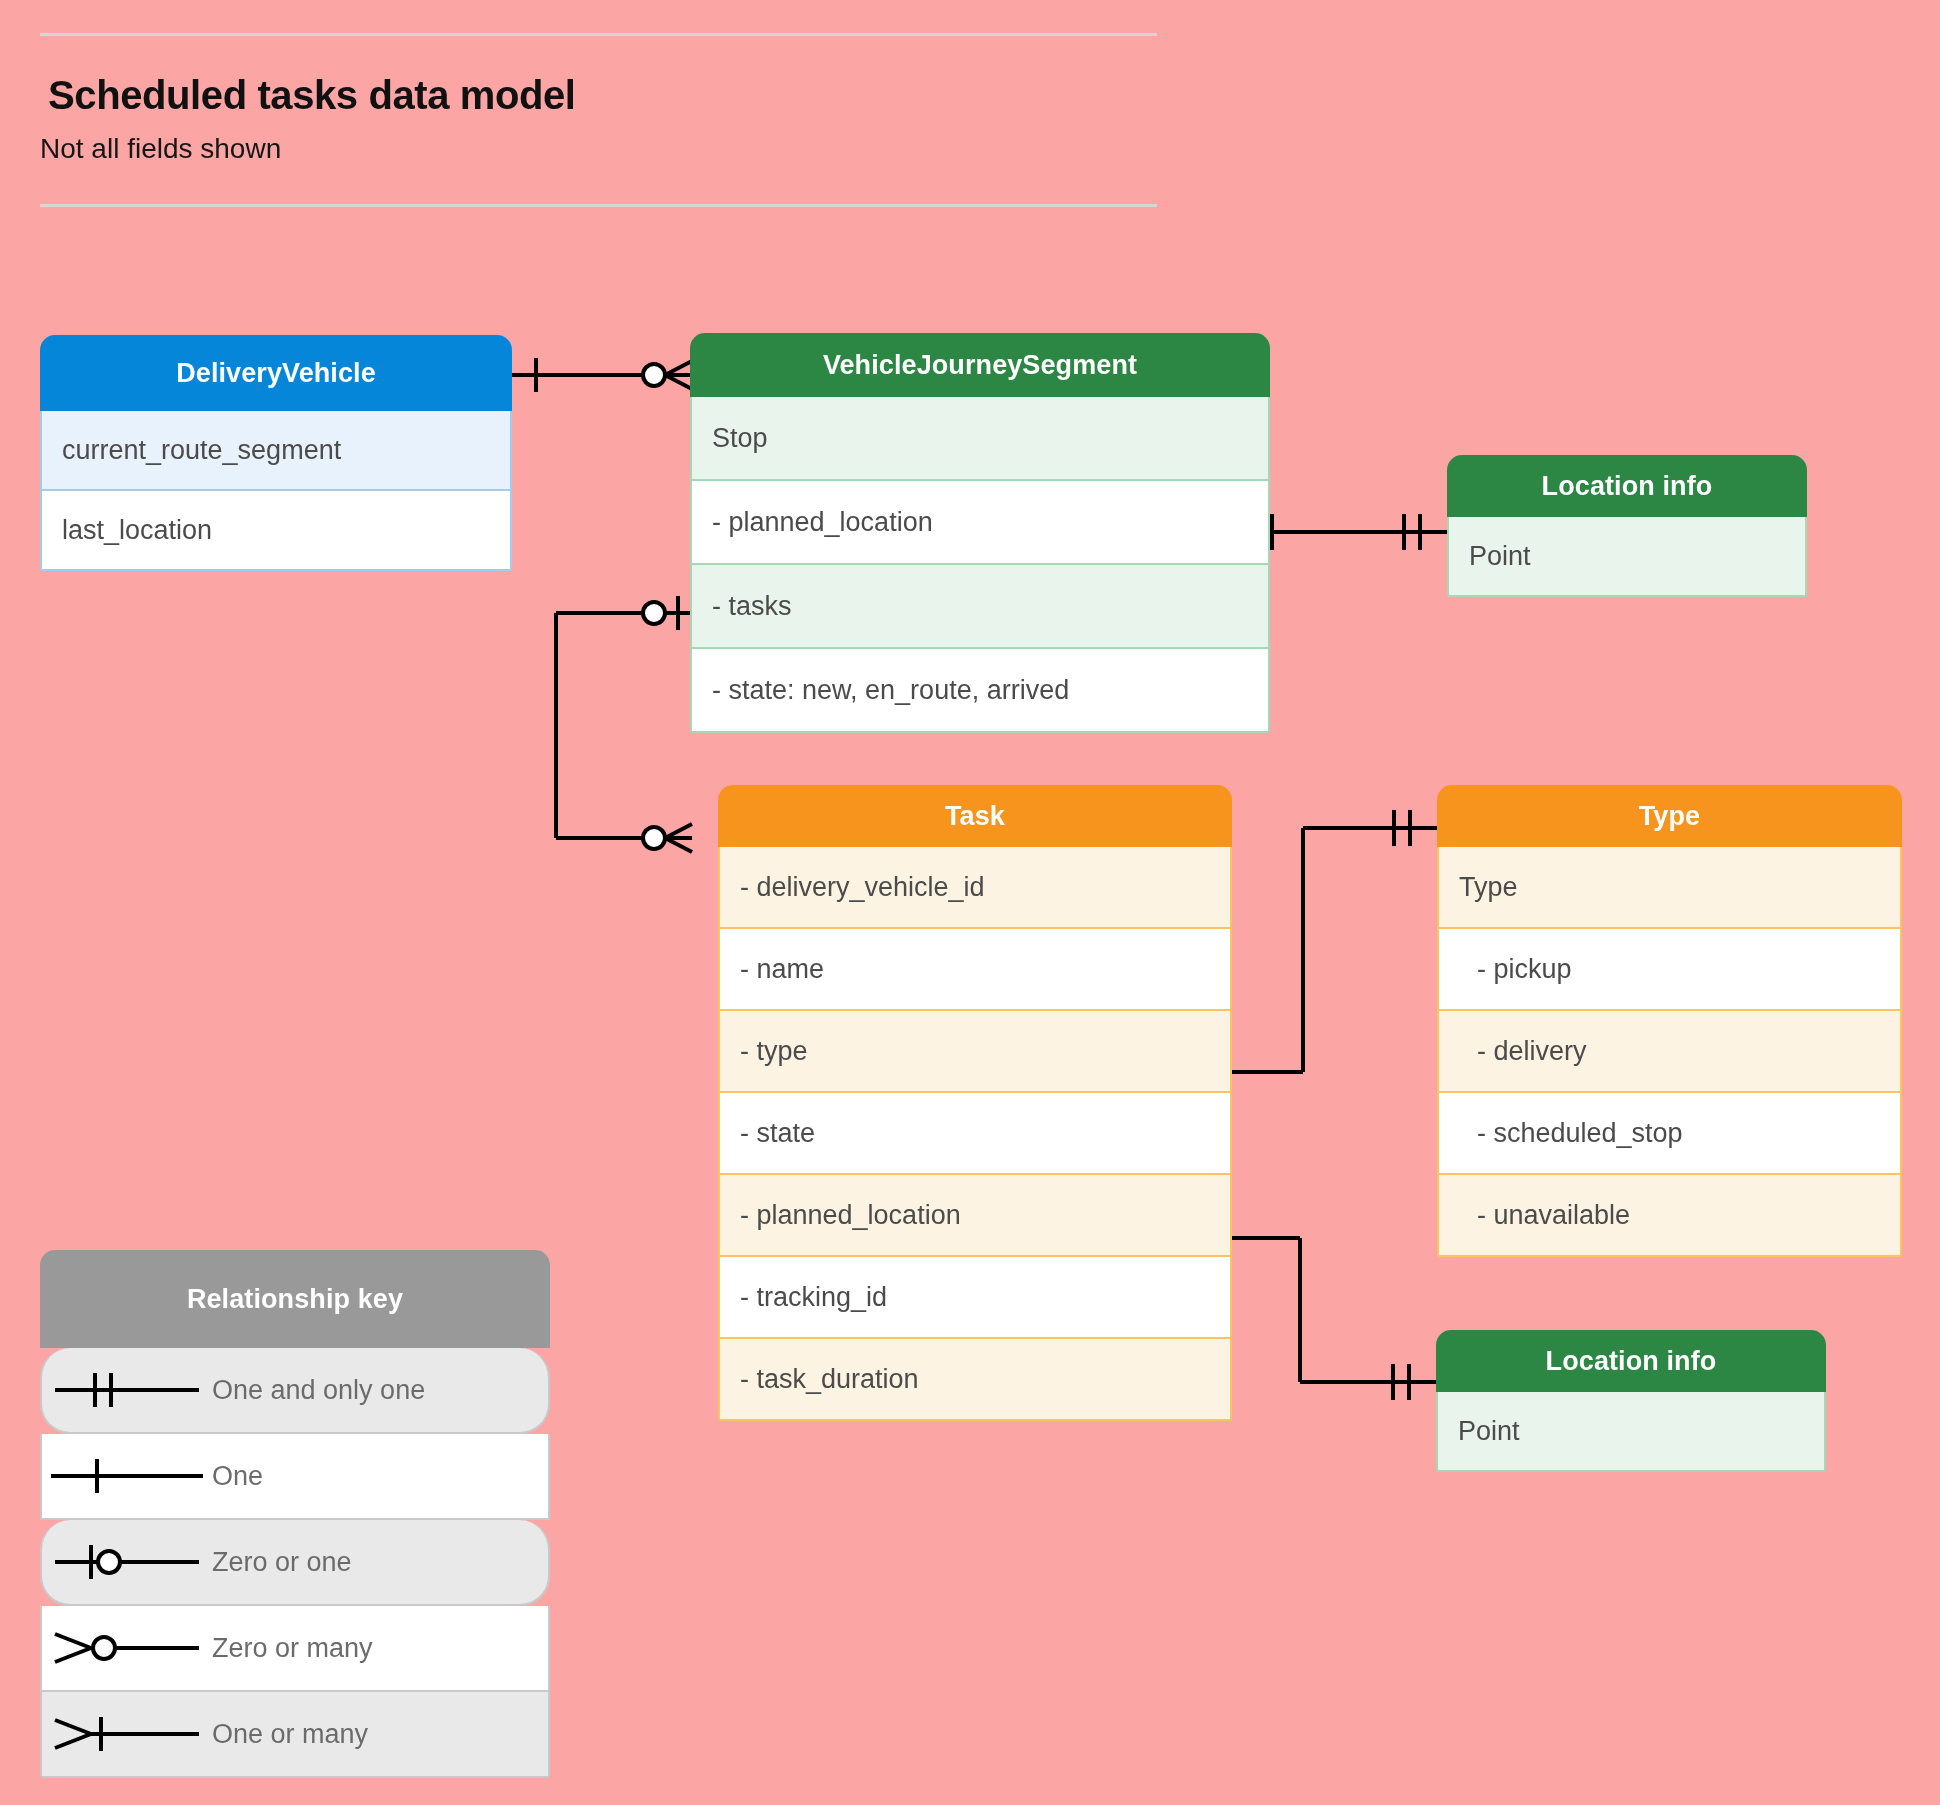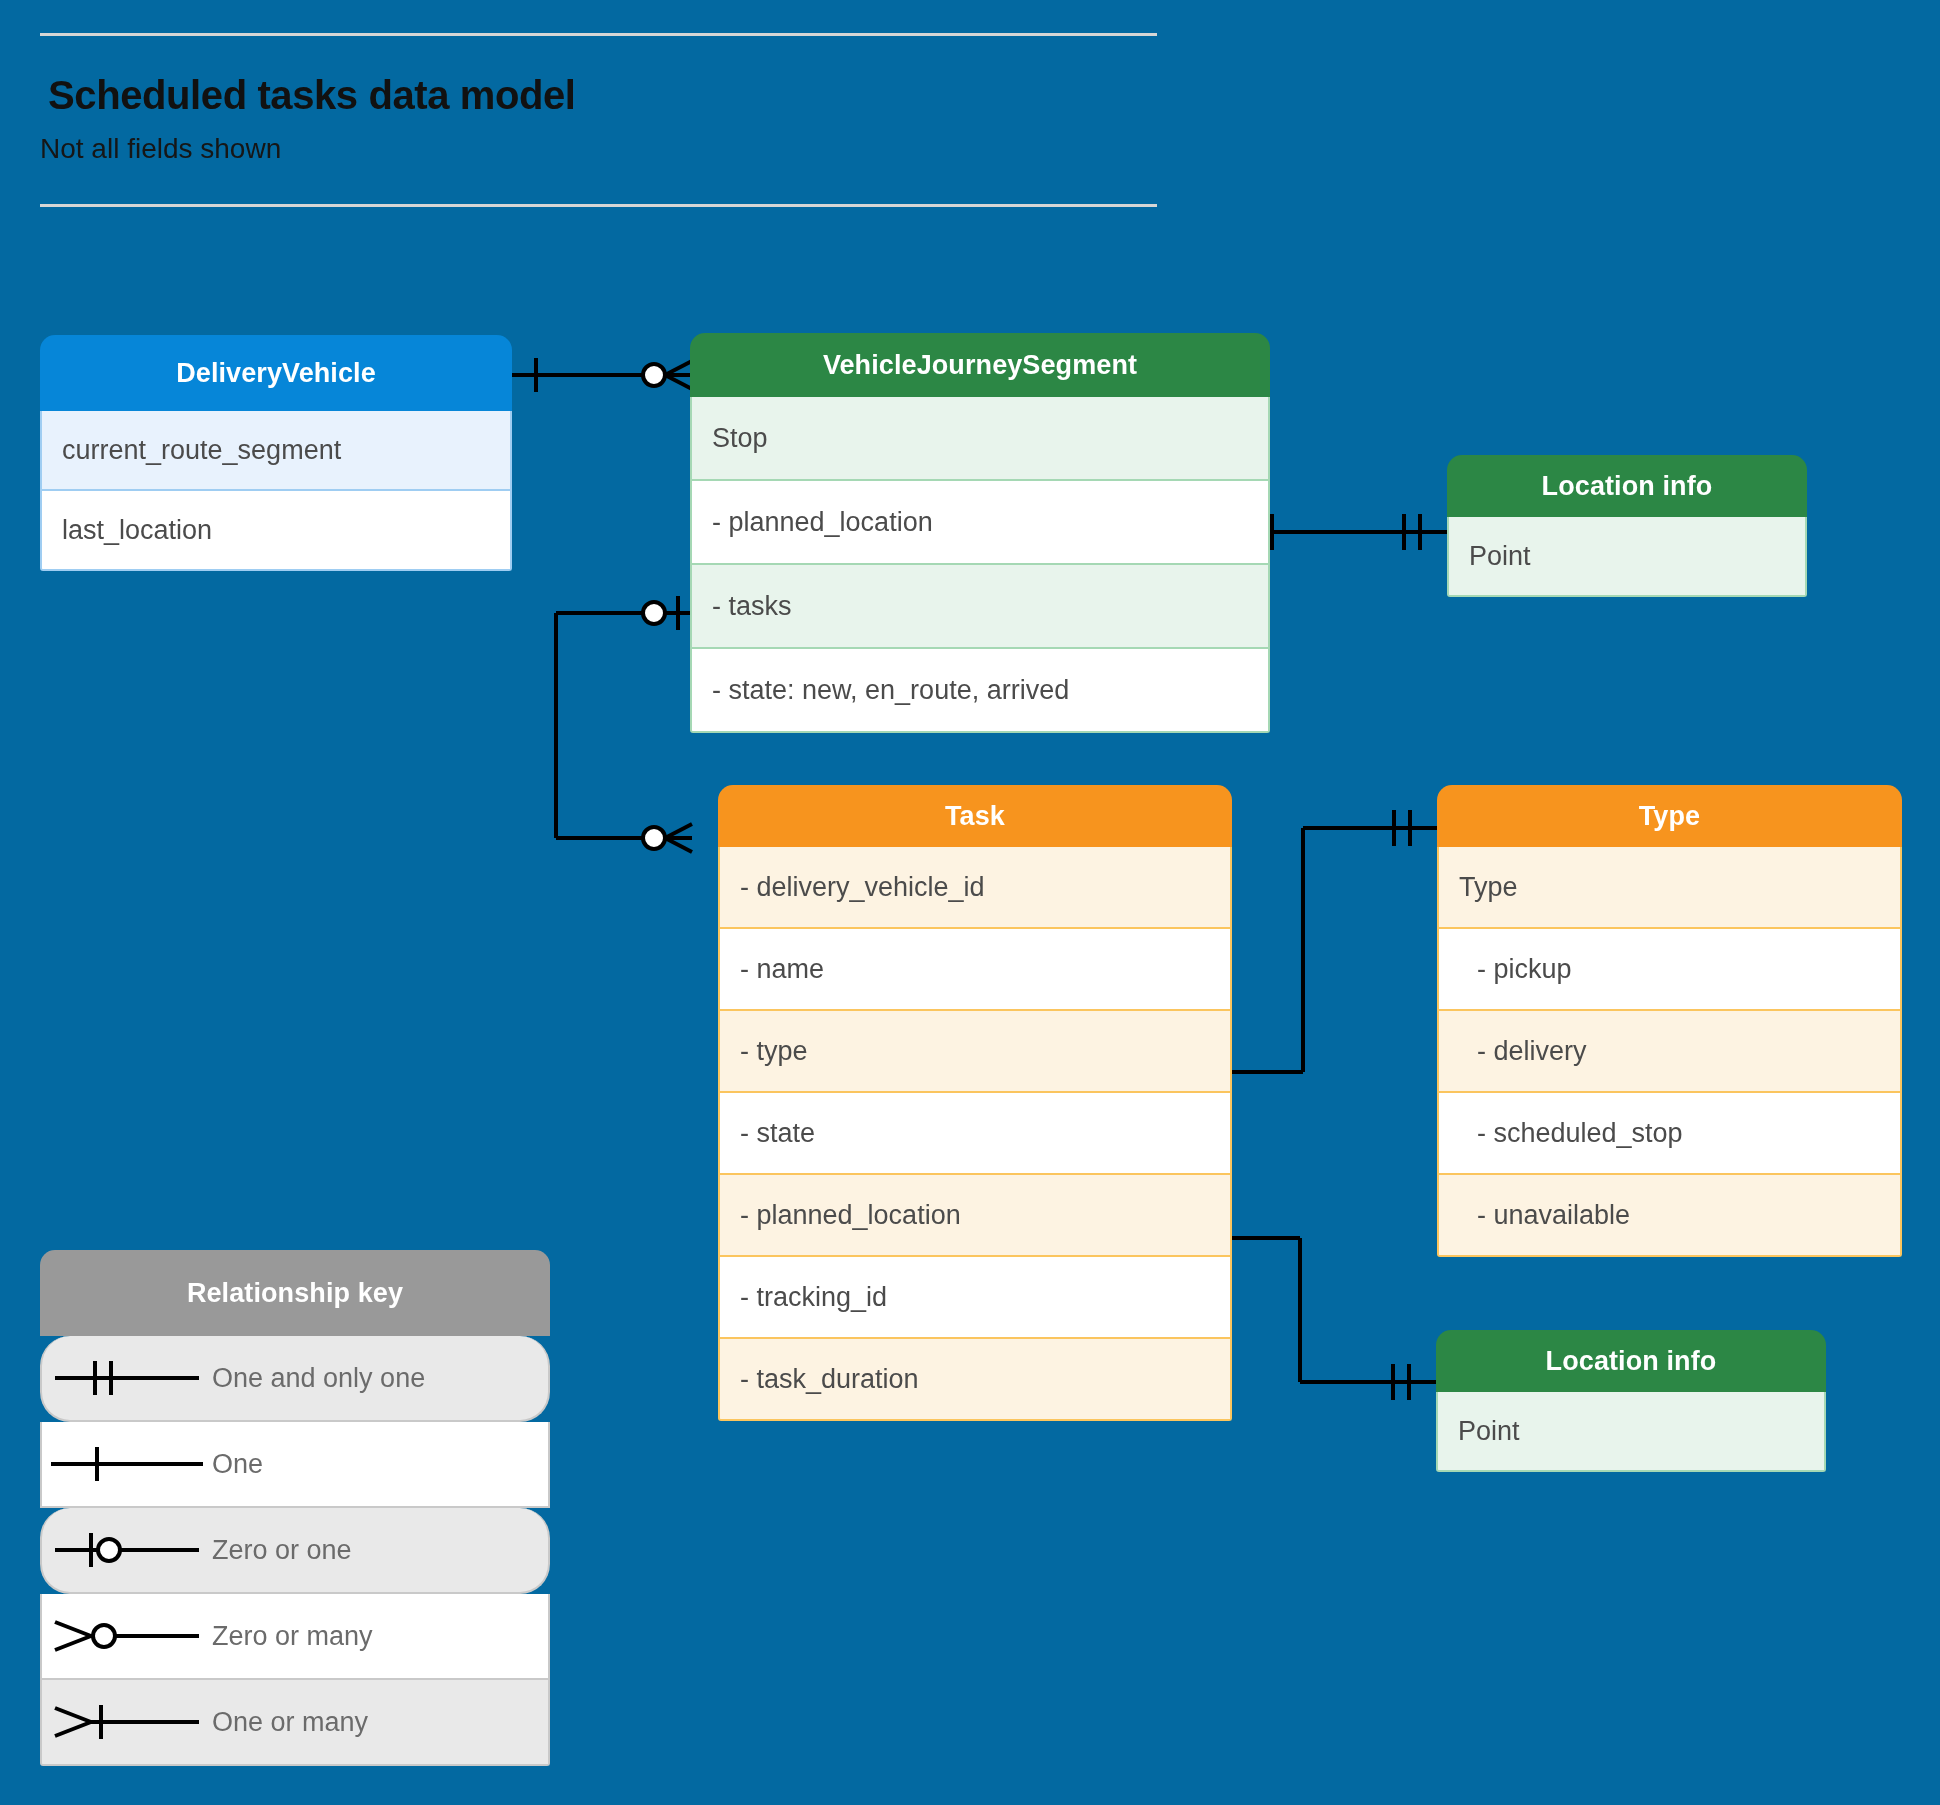--- a/index.html
+++ b/index.html
@@ -9,21 +9,21 @@
   }
   body {
     font-family: "Liberation Sans", sans-serif;
     -webkit-font-smoothing: antialiased;
   }
   #page {
     position: relative;
     width: 1940px;
     height: 1805px;
     overflow: hidden;
-    background: #0369a1;
+    background: #fca5a5;
   }
 
   
   .hrule {
     position: absolute;
     left: 40px;
     width: 1117px;
     height: 3px;
     background: #d6d6d6;
   }
@@ -127,21 +127,21 @@
   #ent-type { left: 1437px; top: 785px; width: 465px; }
   #ent-type .ehead { height: 62px; }
   #ent-type .erow  { height: 82px; }
 
   #ent-location-lower { left: 1436px; top: 1330px; width: 390px; }
   #ent-location-lower .ehead { height: 62px; }
   #ent-location-lower .erow  { height: 80px; }
 
   
   #legend { left: 40px; top: 1250px; width: 510px; }
-  #legend .ehead { height: 86px; }
+  #legend .ehead { height: 98px; }
   #legend .lrow {
     box-sizing: border-box;
     width: 100%;
     height: 86px;
     display: flex;
     align-items: center;
     border-left: 2px solid #c9c9c9;
     border-right: 2px solid #c9c9c9;
     border-bottom: 2px solid #c9c9c9;
   }

